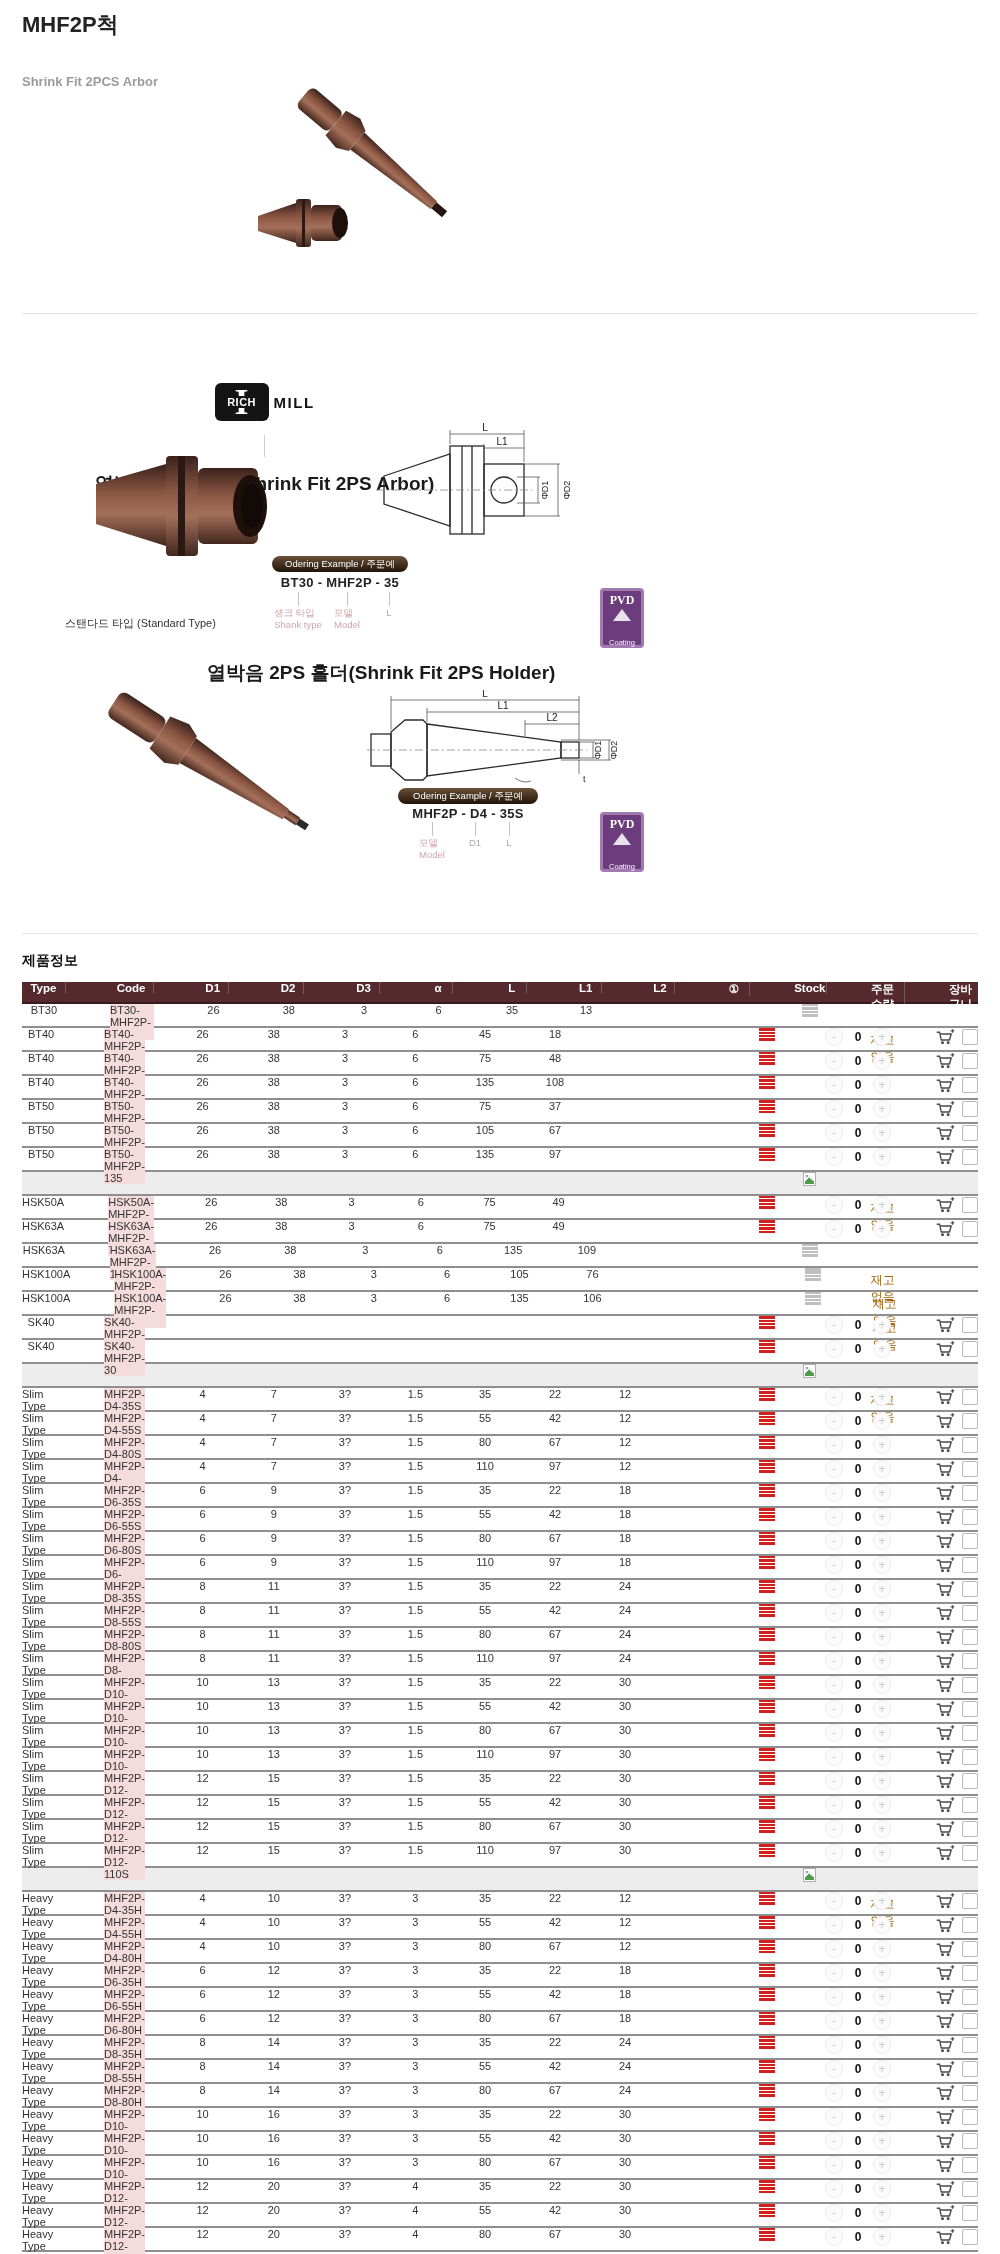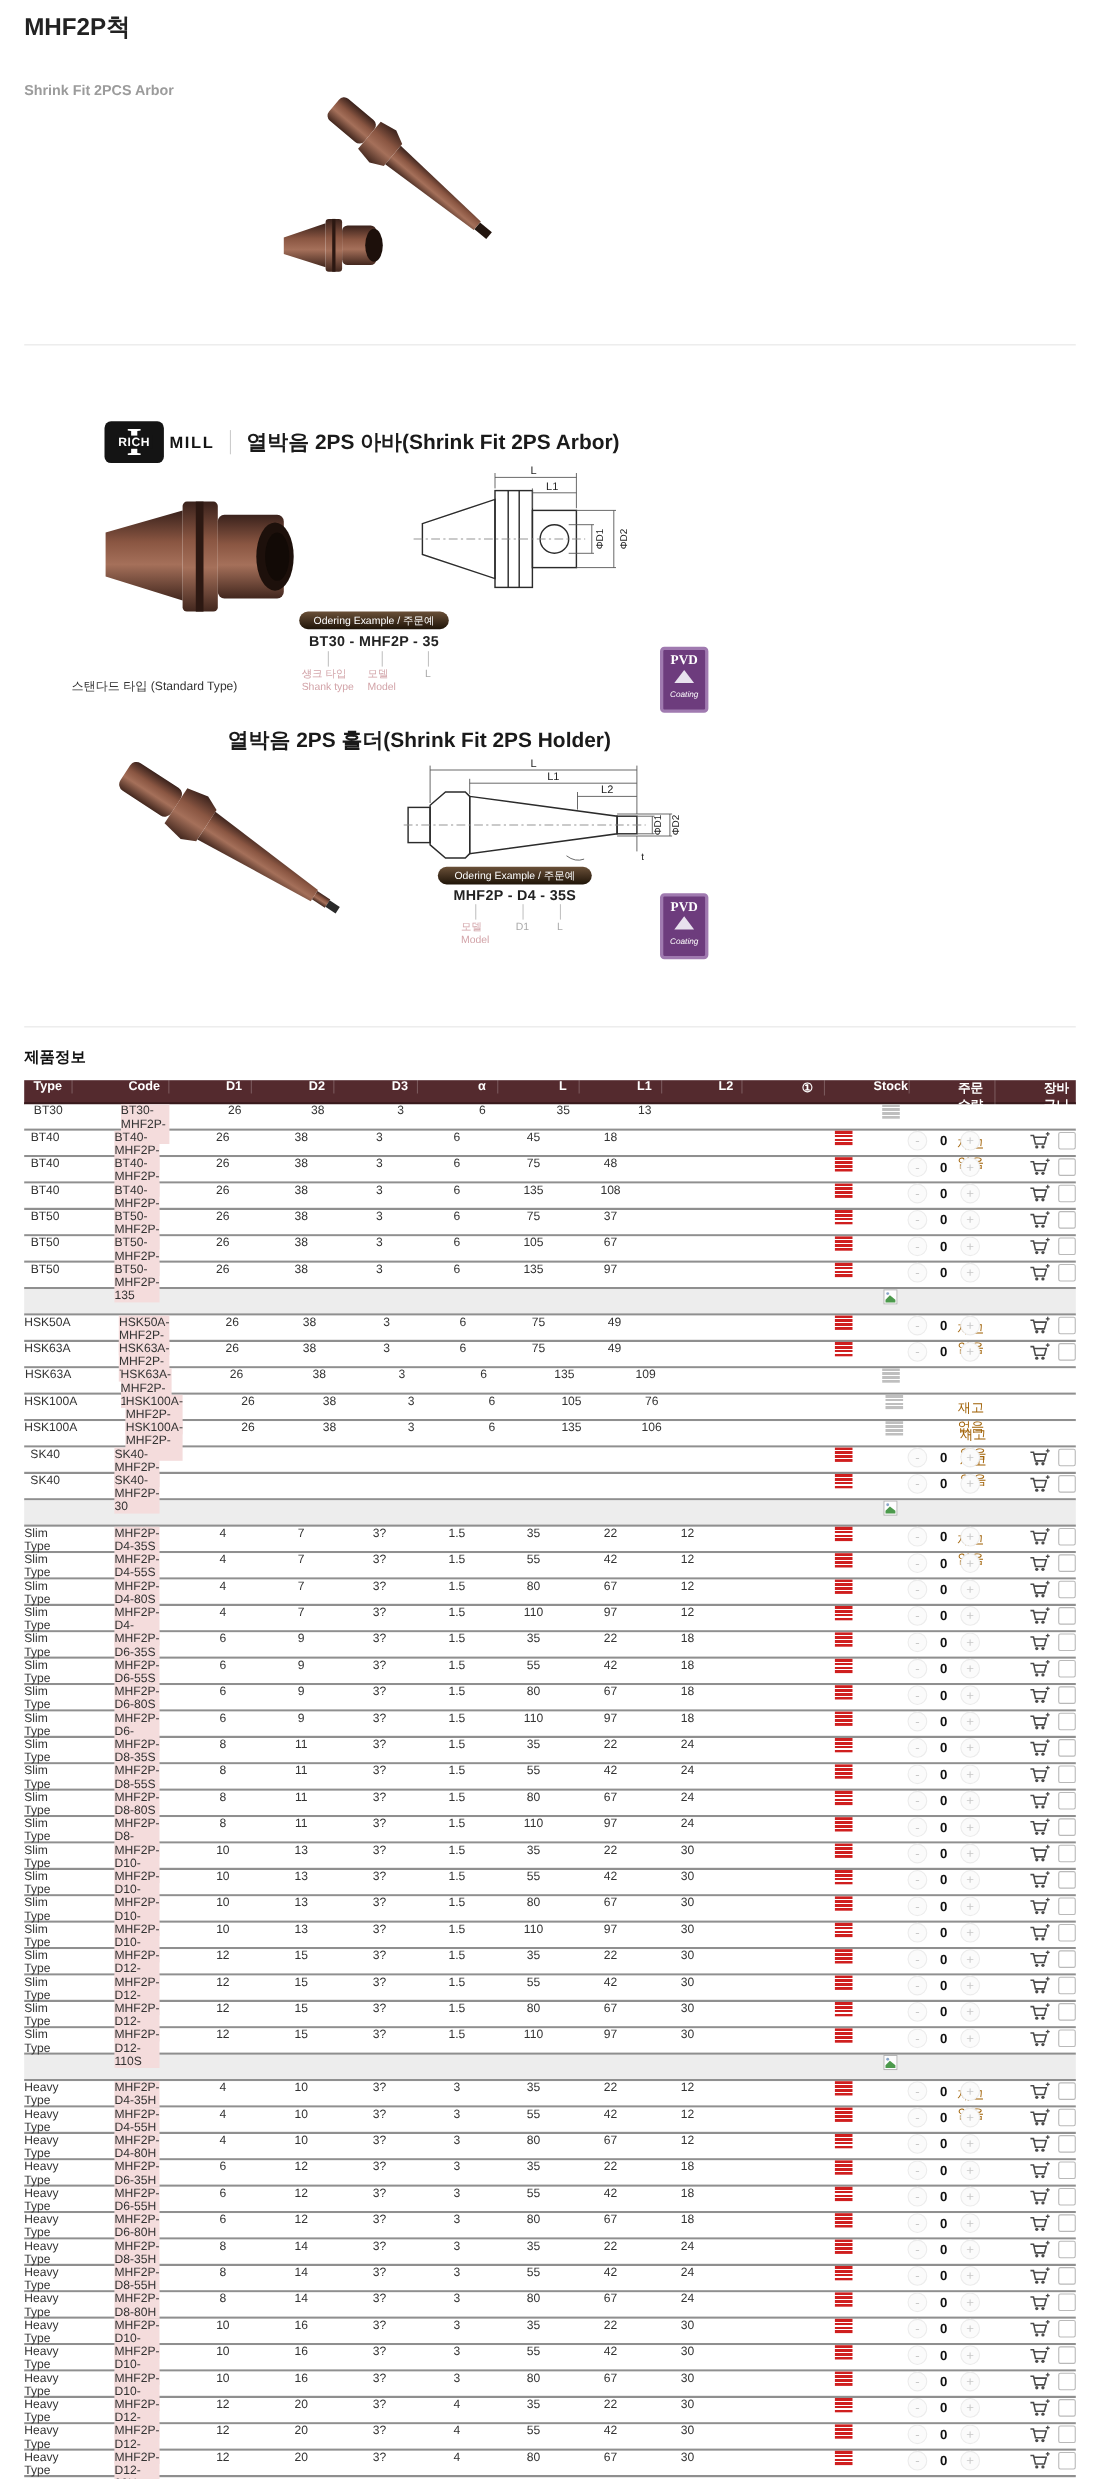--- a/index.html
+++ b/index.html
@@ -1,39 +1,39 @@
 <!DOCTYPE html>
 <html><head>
 <meta charset="utf-8">
 <style>
   html,body{margin:0;padding:0;background:#fff;}
   body{font-family:"Liberation Sans",sans-serif;}
   .page{position:relative;width:1000px;height:2254px;background:#fff;overflow:hidden;}
   .hr{position:absolute;left:22px;right:22px;height:1px;background:#e6e6e6;}
   .title{position:absolute;left:22px;top:10px;font-size:22px;font-weight:700;color:#222;}
   .subtitle{position:absolute;left:22px;top:42px;font-size:13px;font-weight:700;color:#9b9b9b;margin-top:32px;}
-  .sec-head{position:absolute;display:flex;align-items:center;gap:14px;}
+  .sec-head{position:absolute;display:flex;align-items:center;gap:14px;flex-direction:column;}
   .logo{display:flex;align-items:center;gap:5px;}
   .logo-box{width:54px;height:38px;background:#141414;border-radius:6px;position:relative;color:#fff;overflow:hidden;}
   .logo-i{position:absolute;left:50%;top:0;transform:translateX(-50%);font-family:"Liberation Serif",serif;font-weight:700;font-size:36px;line-height:38px;}
   .logo-rich{position:absolute;left:50%;top:50%;transform:translate(-50%,-50%);font-size:11px;font-weight:700;letter-spacing:.5px;background:#141414;padding:0 2px;}
   .logo-mill{font-size:15px;font-weight:700;color:#141414;letter-spacing:1.5px;}
   .sec-sep{width:1px;height:22px;background:#ccc;}
   .sec-title{font-size:19px;font-weight:700;color:#1a1a1a;}
   .badge{position:absolute;height:16px;border-radius:8px;background:linear-gradient(#6a5038,#1f1408);color:#fff;font-size:9.5px;display:flex;align-items:center;justify-content:center;}
   .ocode{position:absolute;font-size:13px;font-weight:700;color:#222;text-align:center;letter-spacing:.3px;}
   .vline{position:absolute;width:1px;background:#c3c3c3;}
   .olabel{position:absolute;transform:translateX(-50%);font-size:9.5px;line-height:1.25;}
   .olabel.pink{color:#d2a3a8;}
   .olabel.gray{color:#a9a9a9;}
   .caption{position:absolute;font-size:11px;color:#333;}
   .pvd{position:absolute;width:38px;height:54px;background:#6d3c7d;border:3px solid #a07ab0;border-radius:4px;color:#fff;text-align:center;}
   .pvd .t{font-family:"Liberation Serif",serif;font-weight:700;font-size:12px;margin-top:2px;}
   .pvd .tri{width:0;height:0;border-left:9px solid transparent;border-right:9px solid transparent;border-bottom:12px solid #e8e2ee;margin:1px auto 0;}
-  .pvd .b{font-size:7.5px;font-style:italic;margin-top:6px;}
+  .pvd .b{font-size:7.5px;margin-top:17px;}
   .pi-head{position:absolute;left:22px;top:952px;font-size:14px;font-weight:700;color:#111;}
   .table{position:absolute;left:22px;top:982px;width:956px;}
   .tr{display:flex;height:24px;border-bottom:2px solid #8f8f8f;align-items:flex-start;background:#fff;box-sizing:border-box;gap:44px;}
   .tr.head{height:22px;background:#542a2e;border-bottom:2px solid #38191c;}
   .tr.sep{background:#ededed;}
   .td{display:flex;align-items:center;justify-content:center;font-size:11px;color:#333;box-sizing:border-box;}
   .tr.head .td{color:#fff;font-weight:700;font-size:11.5px;border-right:1px solid rgba(255,255,255,.22);}
   .tr.head .td:last-child{border-right:none;}
   .w-type{width:98px}.w-code{width:98px}.w-d{width:70px}.w-s{width:66px}
   .w-l1{width:68px}.w-l2{width:66px}.w-info{width:68px}.w-stock{width:74px}.w-qty{width:76px}.w-cart{width:66px}

